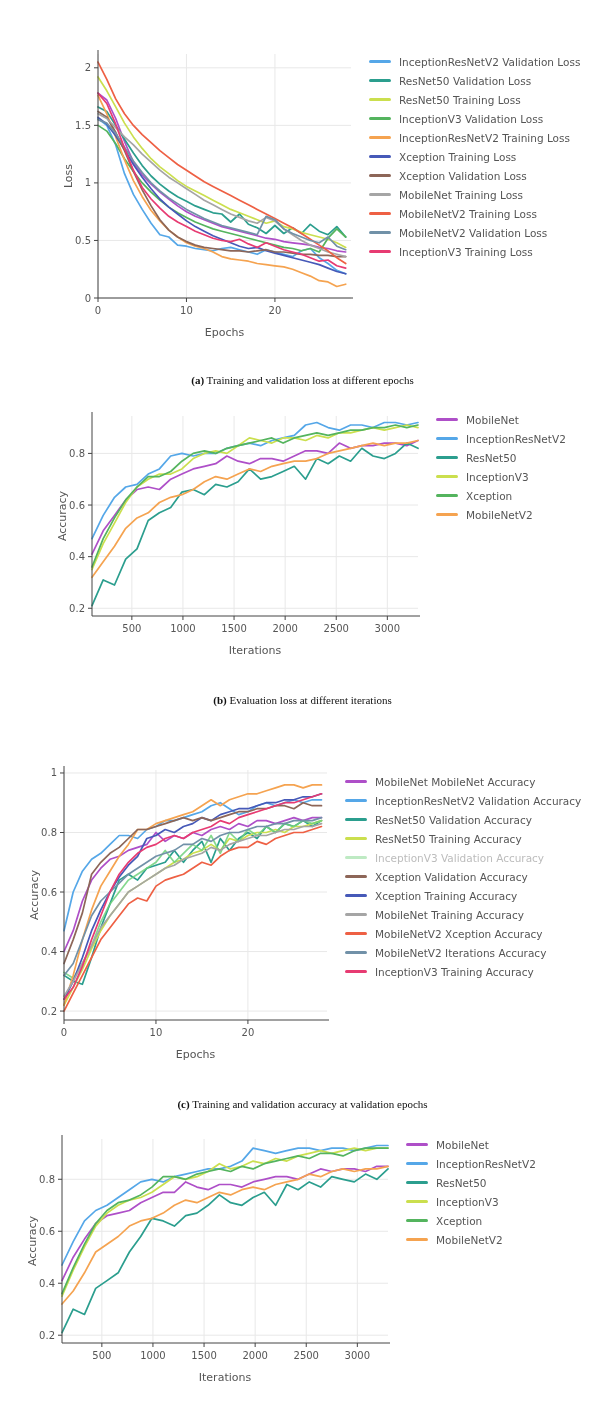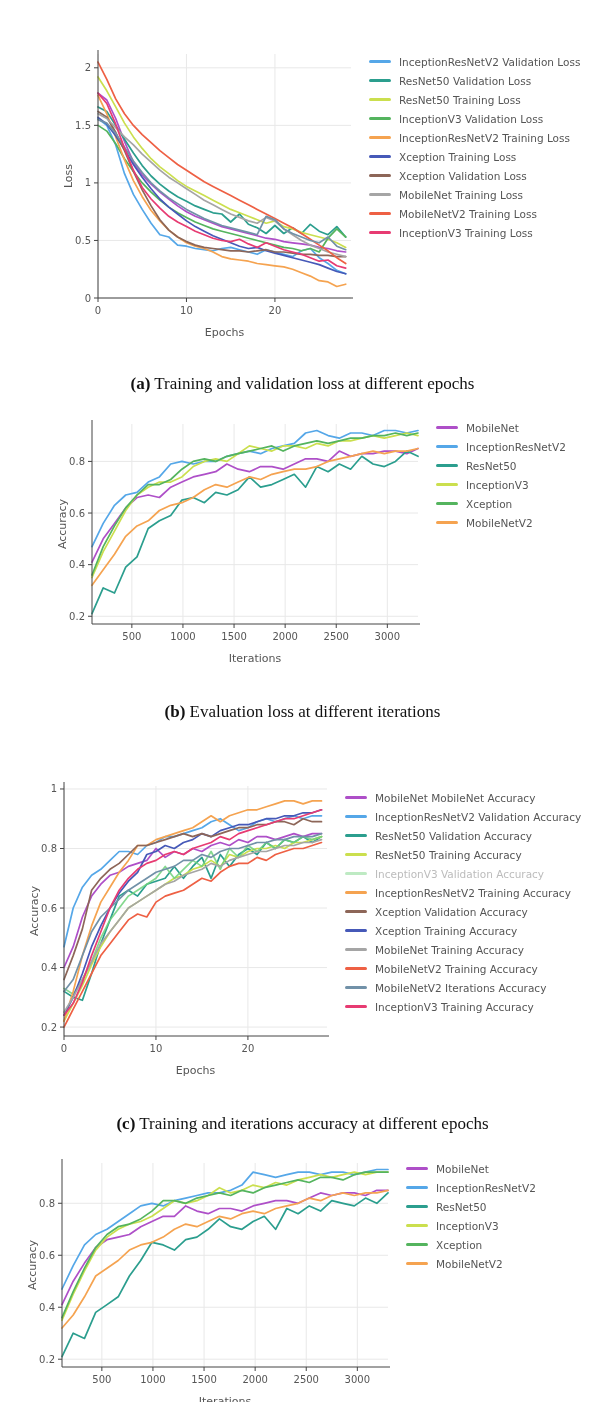--- a/index.html
+++ b/index.html
@@ -5,21 +5,21 @@
   html,body{margin:0;padding:0;background:#ffffff;}
   body{width:605px;font-family:"DejaVu Sans",sans-serif;}
   .page{width:605px;padding-top:42px;box-sizing:border-box;}
   .figblock{margin:0;padding:0;}
   .chart-row{display:flex;align-items:flex-start;}
   .chart-mount{flex:none;}
   .legend{flex:none;padding-top:10px;}
   .li{display:flex;align-items:center;height:19px;gap:8px;cursor:pointer;}
   .sw{width:22px;height:2.5px;border-radius:2px;flex:none;}
   .lt{font-size:10.5px;color:#555;white-space:nowrap;}
-  .cap{font-family:"Liberation Serif",serif;font-size:17px;color:#111;text-align:center;margin:17px;}
+  .cap{font-family:"Liberation Serif",serif;font-size:11px;color:#111;text-align:center;margin:17px;}
   .cap b{font-weight:bold;}
   svg text{font-family:"DejaVu Sans",sans-serif;}
   .tick-label{font-size:10px;fill:#555;}
   .axis-title{font-size:11px;fill:#555;}
 </style>
 </head>
 <body>
 
 <div class="page">
 
@@ -98,20 +98,24 @@
           </div>
           <div class="li">
             <span class="sw" style="background: rgb(165, 165, 165);"></span>
             <span class="lt">MobileNet Training Loss</span>
           </div>
           <div class="li">
             <span class="sw" style="background: rgb(238, 96, 68);"></span>
             <span class="lt">MobileNetV2 Training Loss</span>
           </div>
           <div class="li">
+            <span class="sw" style="background: rgb(113, 145, 168);"></span>
+            <span class="lt">MobileNetV2 Validation Loss</span>
+          </div>
+          <div class="li">
             <span class="sw" style="background: rgb(231, 59, 114);"></span>
             <span class="lt">InceptionV3 Training Loss</span>
           </div>
         </div>
     </div>
     <figcaption class="cap" style="margin-top:26px;">
       <b>(a)</b><span> Training and validation loss at different epochs</span>
     </figcaption>
   </figure>
 
@@ -250,51 +254,47 @@
           </div>
           <div class="li">
             <span class="sw" style="background: rgb(203, 223, 78);"></span>
             <span class="lt">ResNet50 Training Accuracy</span>
           </div>
           <div class="li">
             <span class="sw" style="background: rgb(111, 209, 122); opacity: 0.45;"></span>
             <span class="lt" style="color: rgb(188, 188, 188);">InceptionV3 Validation Accuracy</span>
           </div>
           <div class="li">
-            <span class="sw" style="background: rgb(245, 163, 80);"></span>
-            <span class="lt">InceptionResNetV2 Training Accuracy</span>
-          </div>
-          <div class="li">
             <span class="sw" style="background: rgb(141, 102, 88);"></span>
             <span class="lt">Xception Validation Accuracy</span>
           </div>
           <div class="li">
             <span class="sw" style="background: rgb(70, 89, 184);"></span>
             <span class="lt">Xception Training Accuracy</span>
           </div>
           <div class="li">
             <span class="sw" style="background: rgb(165, 165, 165);"></span>
             <span class="lt">MobileNet Training Accuracy</span>
           </div>
           <div class="li">
             <span class="sw" style="background: rgb(238, 96, 68);"></span>
-            <span class="lt">MobileNetV2 Training Accuracy</span>
+            <span class="lt">MobileNetV2 Xception Accuracy</span>
           </div>
           <div class="li">
             <span class="sw" style="background: rgb(113, 145, 168);"></span>
             <span class="lt">MobileNetV2 Iterations Accuracy</span>
           </div>
           <div class="li">
             <span class="sw" style="background: rgb(231, 59, 114);"></span>
             <span class="lt">InceptionV3 Training Accuracy</span>
           </div>
         </div>
     </div>
     <figcaption class="cap" style="margin-top:28px;">
-      <b>(c)</b><span> Training and iterations accuracy at different epochs</span>
+      <b>(c)</b><span> Training and validation accuracy at validation epochs</span>
     </figcaption>
   </figure>
 
   <figure class="figblock" style="margin-bottom:10px;">
     <div class="chart-row" style="margin-left:26px;gap:12px;">
       <div class="chart-mount"><svg width="368" height="262">
             <line x1="75.85579937304075" y1="12" x2="75.85579937304075" y2="216" stroke="#e8e8e8" stroke-width="1"></line>
             <line x1="126.95297805642633" y1="12" x2="126.95297805642633" y2="216" stroke="#e8e8e8" stroke-width="1"></line>
             <line x1="178.0501567398119" y1="12" x2="178.0501567398119" y2="216" stroke="#e8e8e8" stroke-width="1"></line>
             <line x1="229.1473354231975" y1="12" x2="229.1473354231975" y2="216" stroke="#e8e8e8" stroke-width="1"></line>

